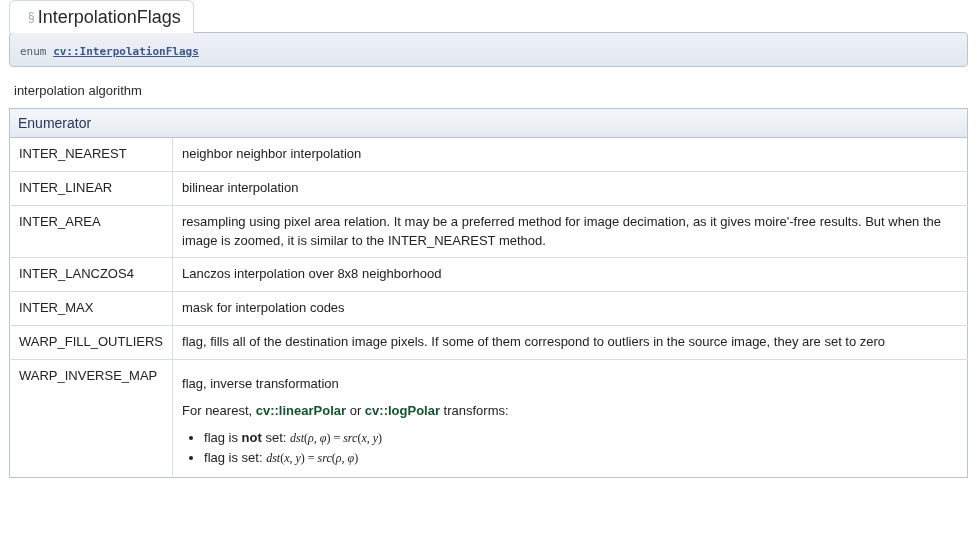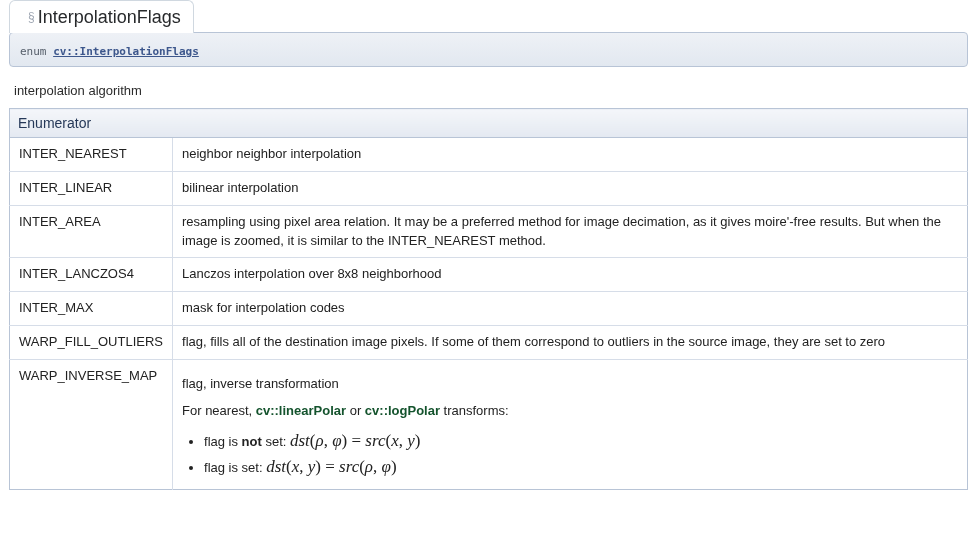--- a/index.html
+++ b/index.html
@@ -98,21 +98,21 @@
   ul.formulas {
     margin: 6px 0 2px 22px;
     padding: 0;
   }
   ul.formulas li {
     margin: 2px 0;
   }
   .math {
     font-family: "Cambria Math", "STIX", "Times New Roman", serif;
     font-style: italic;
-    font-size: 17px;
+    font-size: 12px;
   }
   .math .up { font-style: normal; }
 </style>
 </head>
 <body>
 
 
 
 <div class="memtitle">
   <span class="permalink">§</span><span>InterpolationFlags</span>

